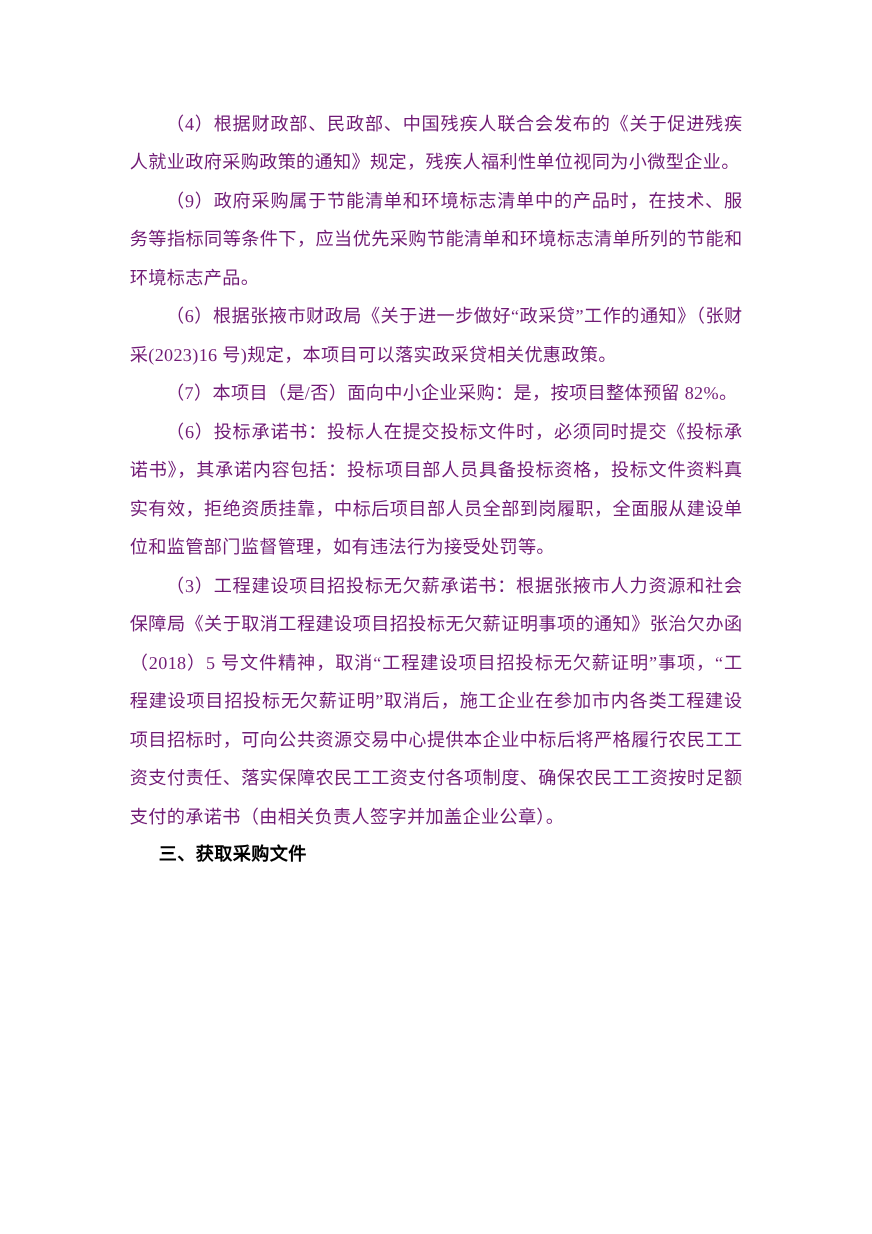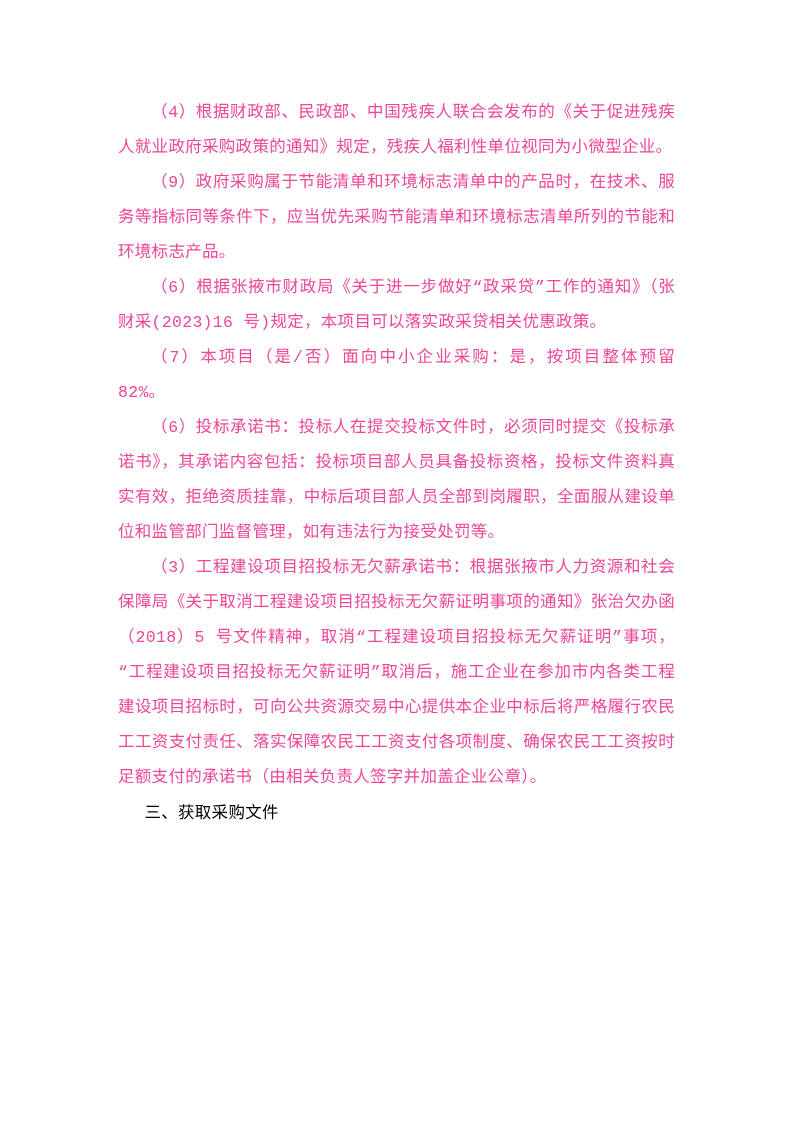--- a/index.html
+++ b/index.html
@@ -18,38 +18,38 @@
   .doc-body {
     position: absolute;
     left: 118px;
     top: 95px;
     width: 557px;
     color: #000000;
   }
   .para {
     margin: 0;
     padding: 0;
-    font-family: Liberation Mono, monospace;
+    font-family: Liberation Serif, serif;
     font-size: 16.5px;
     line-height: 35px;
     text-align: justify;
     text-justify: inter-character;
     letter-spacing: 0.3px;
-    color: #ec4899;
+    color: #701a75;
   }
   .para.body {
     text-indent: 2em;
   }
   .para.body-indent1 {
     text-indent: 0.95em;
   }
   .para.heading {
     text-indent: 1.6em;
     font-family: "Liberation Sans", "DejaVu Sans", sans-serif;
-    font-weight: normal;
+    font-weight: bold;
     text-align: left;
     color: #000000;
   }
 </style>
 </head>
 <body>
 
 <div class="page">
   <div class="doc-body">
       <p class="para body">（4）根据财政部、民政部、中国残疾人联合会发布的《关于促进残疾人就业政府采购政策的通知》规定，残疾人福利性单位视同为小微型企业。</p>

